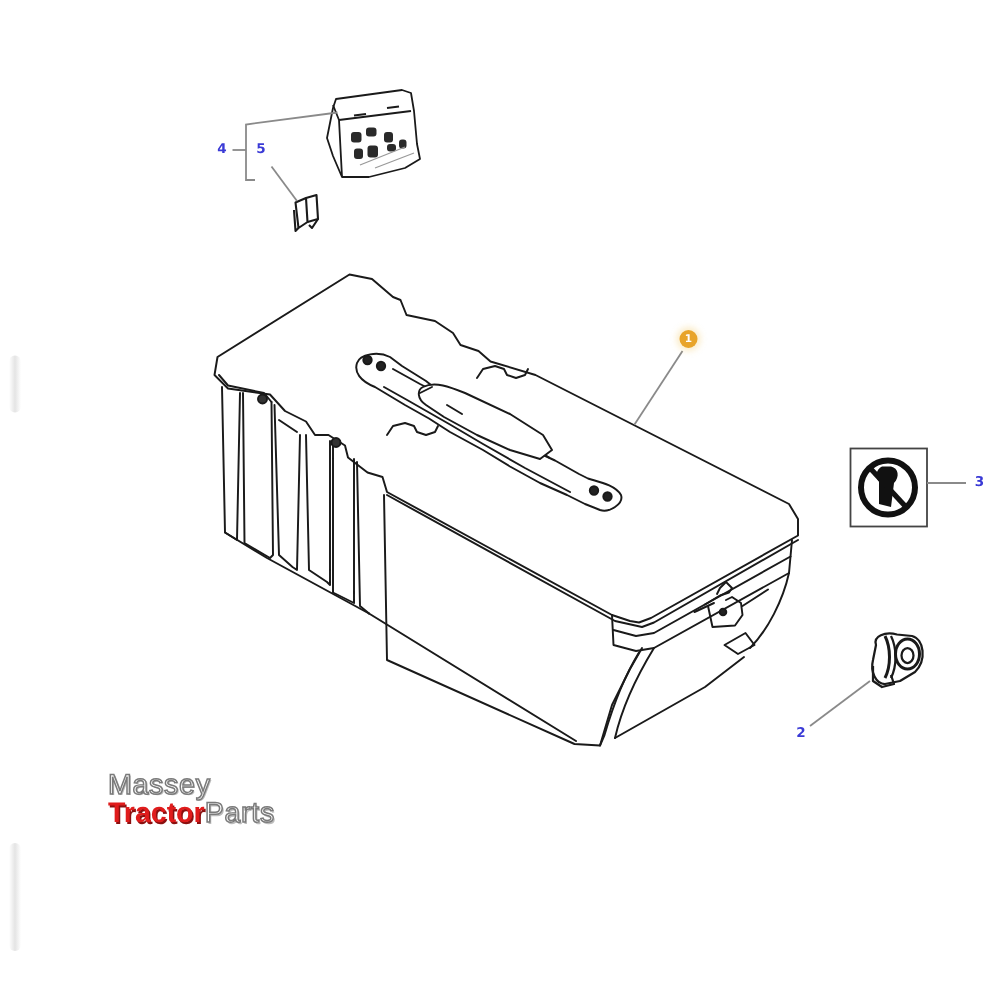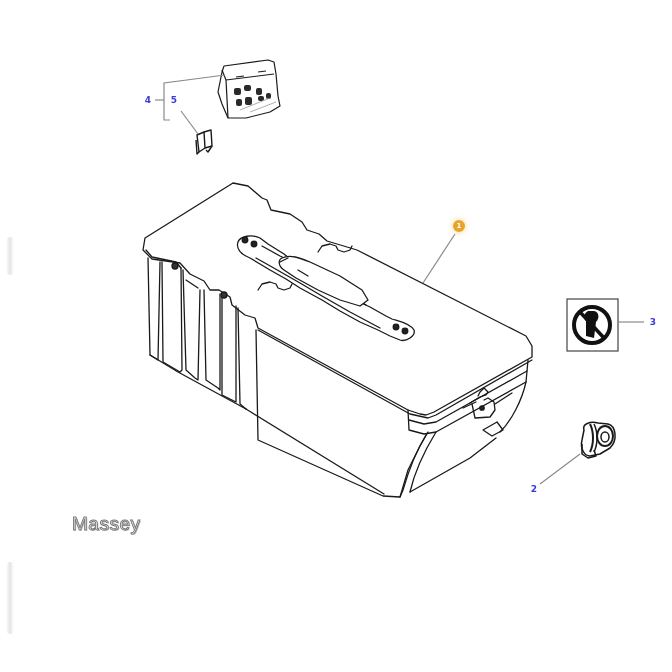--- a/index.html
+++ b/index.html
@@ -138,14 +138,17 @@
   </svg>
 
   <div class="callout orange" style="left:453px;top:220px;">1</div>
   <div class="callout blue" style="left:529px;top:484px;width:10px;">2</div>
   <div class="callout blue" style="left:648px;top:317px;width:10px;">3</div>
   <div class="callout blue" style="left:143px;top:95px;width:10px;">4</div>
   <div class="callout blue" style="left:169px;top:95px;width:10px;">5</div>
 
   <div class="logo">
     <div class="logo-line1">Massey</div>
+    <div class="logo-line2">
+      <span class="logo-red">Tractor</span><span class="logo-grey">Parts</span>
+    </div>
   </div>
 </div>
 
 </body></html>

